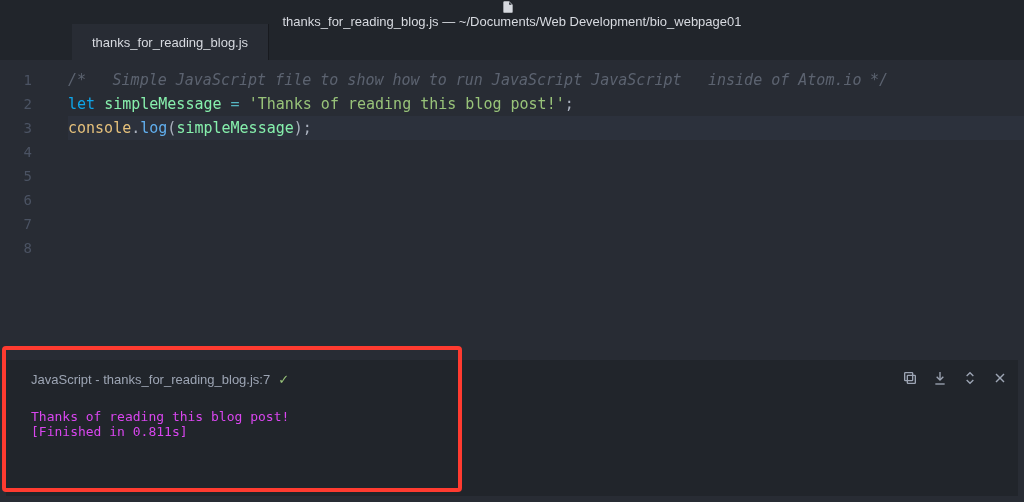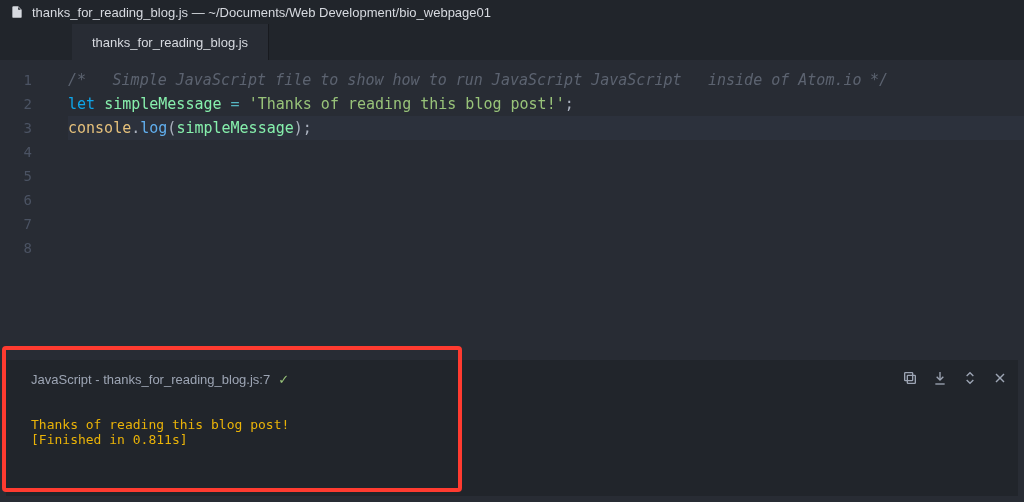--- a/index.html
+++ b/index.html
@@ -14,20 +14,21 @@
   }
   .title-bar {
     height: 24px;
     background: #21252b;
     display: flex;
     align-items: center;
     padding: 0 10px;
     color: #d7dae0;
     font-family: -apple-system, "Helvetica Neue", sans-serif;
     font-size: 13px;
+    flex-direction: column;
   }
   .title-bar .file-icon {
     width: 14px;
     height: 14px;
     margin-right: 8px;
     display: inline-flex;
   }
   .tab-bar {
     height: 36px;
     display: flex;
@@ -102,24 +103,24 @@
     align-items: center;
     font-family: -apple-system, "Helvetica Neue", sans-serif;
     font-size: 13px;
     color: #9da5b4;
   }
   .panel-header .status-check {
     color: #98c379;
     margin-left: 8px;
   }
   .panel-output {
-    margin-top: 30px;
+    margin-top: 22px;
     font-family: "Menlo","Monaco","Consolas", monospace;
     font-size: 13px;
-    color: #eab308;
+    color: #d946ef;
     white-space: pre;
   }
   .panel-actions {
     position: absolute;
     right: 10px;
     top: 10px;
     display: flex;
     gap: 14px;
     color: #9da5b4;
   }

